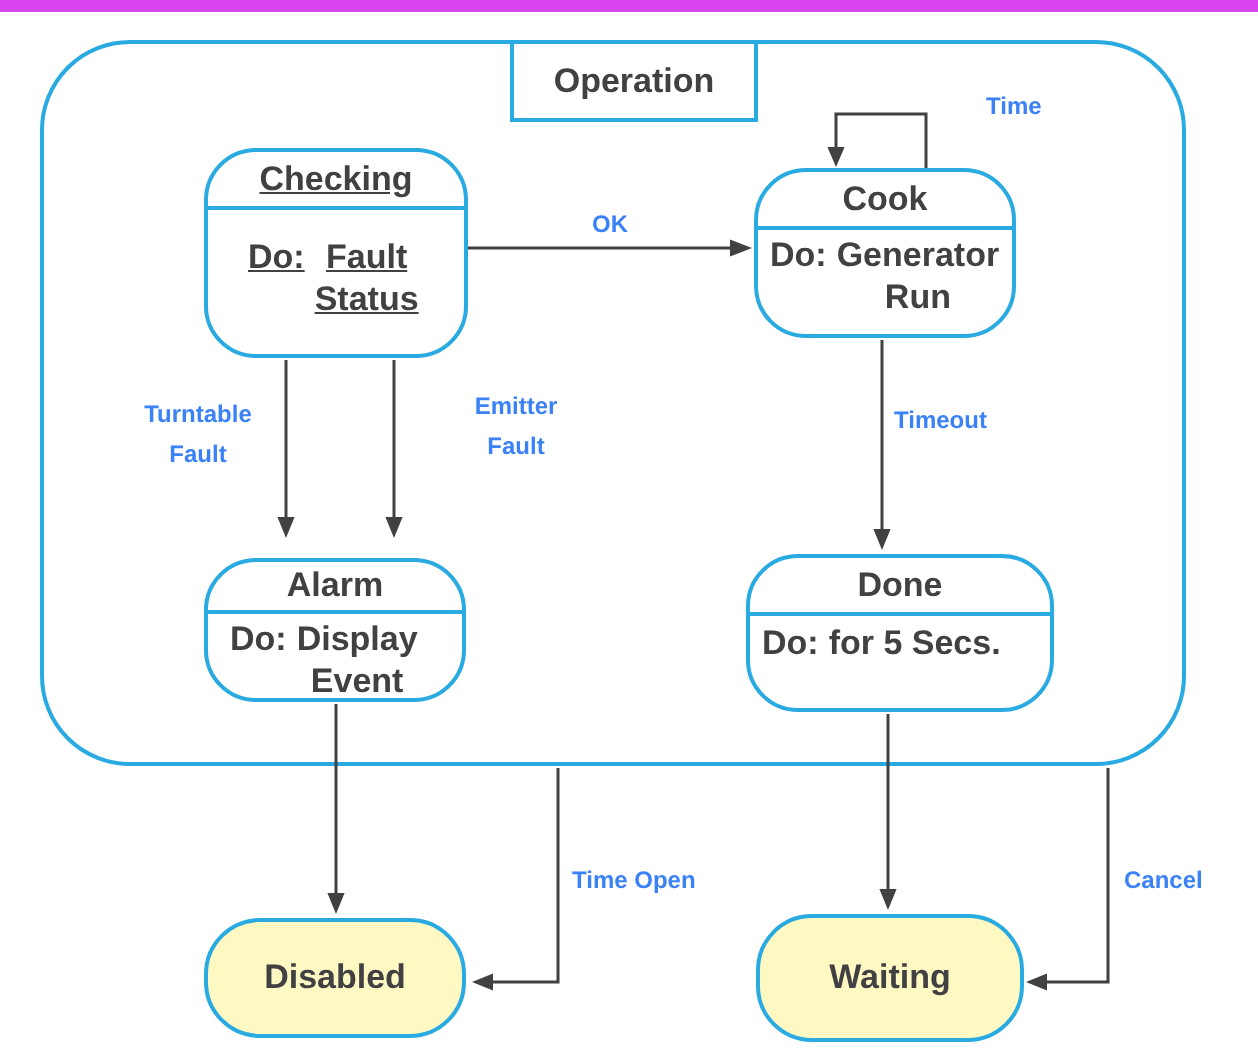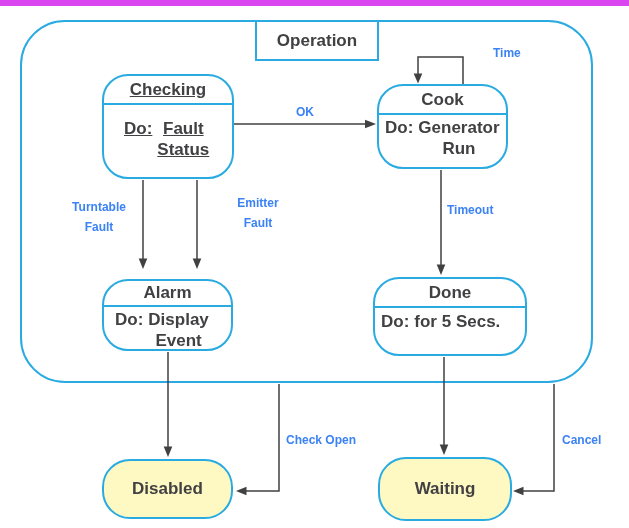--- a/index.html
+++ b/index.html
@@ -149,16 +149,16 @@
   <div class="txt center" style="left:281px;top:96px;width:48px;">OK</div>
   <div class="txt center" style="left:53px;top:191px;width:92px;">
     <div>Turntable</div>
     <div>Fault</div>
   </div>
   <div class="txt center" style="left:205px;top:187px;width:74px;margin-left:16px;">
     <div>Emitter</div>
     <div>Fault</div>
   </div>
   <div class="txt" style="left:447px;top:194px;">Timeout</div>
-  <div class="txt" style="left:286px;top:424px;">Check Open</div>
+  <div class="txt" style="left:286px;top:424px;">Time Open</div>
   <div class="txt" style="left:562px;top:424px;">Cancel</div>
 
 </div>
 
 </body></html>

